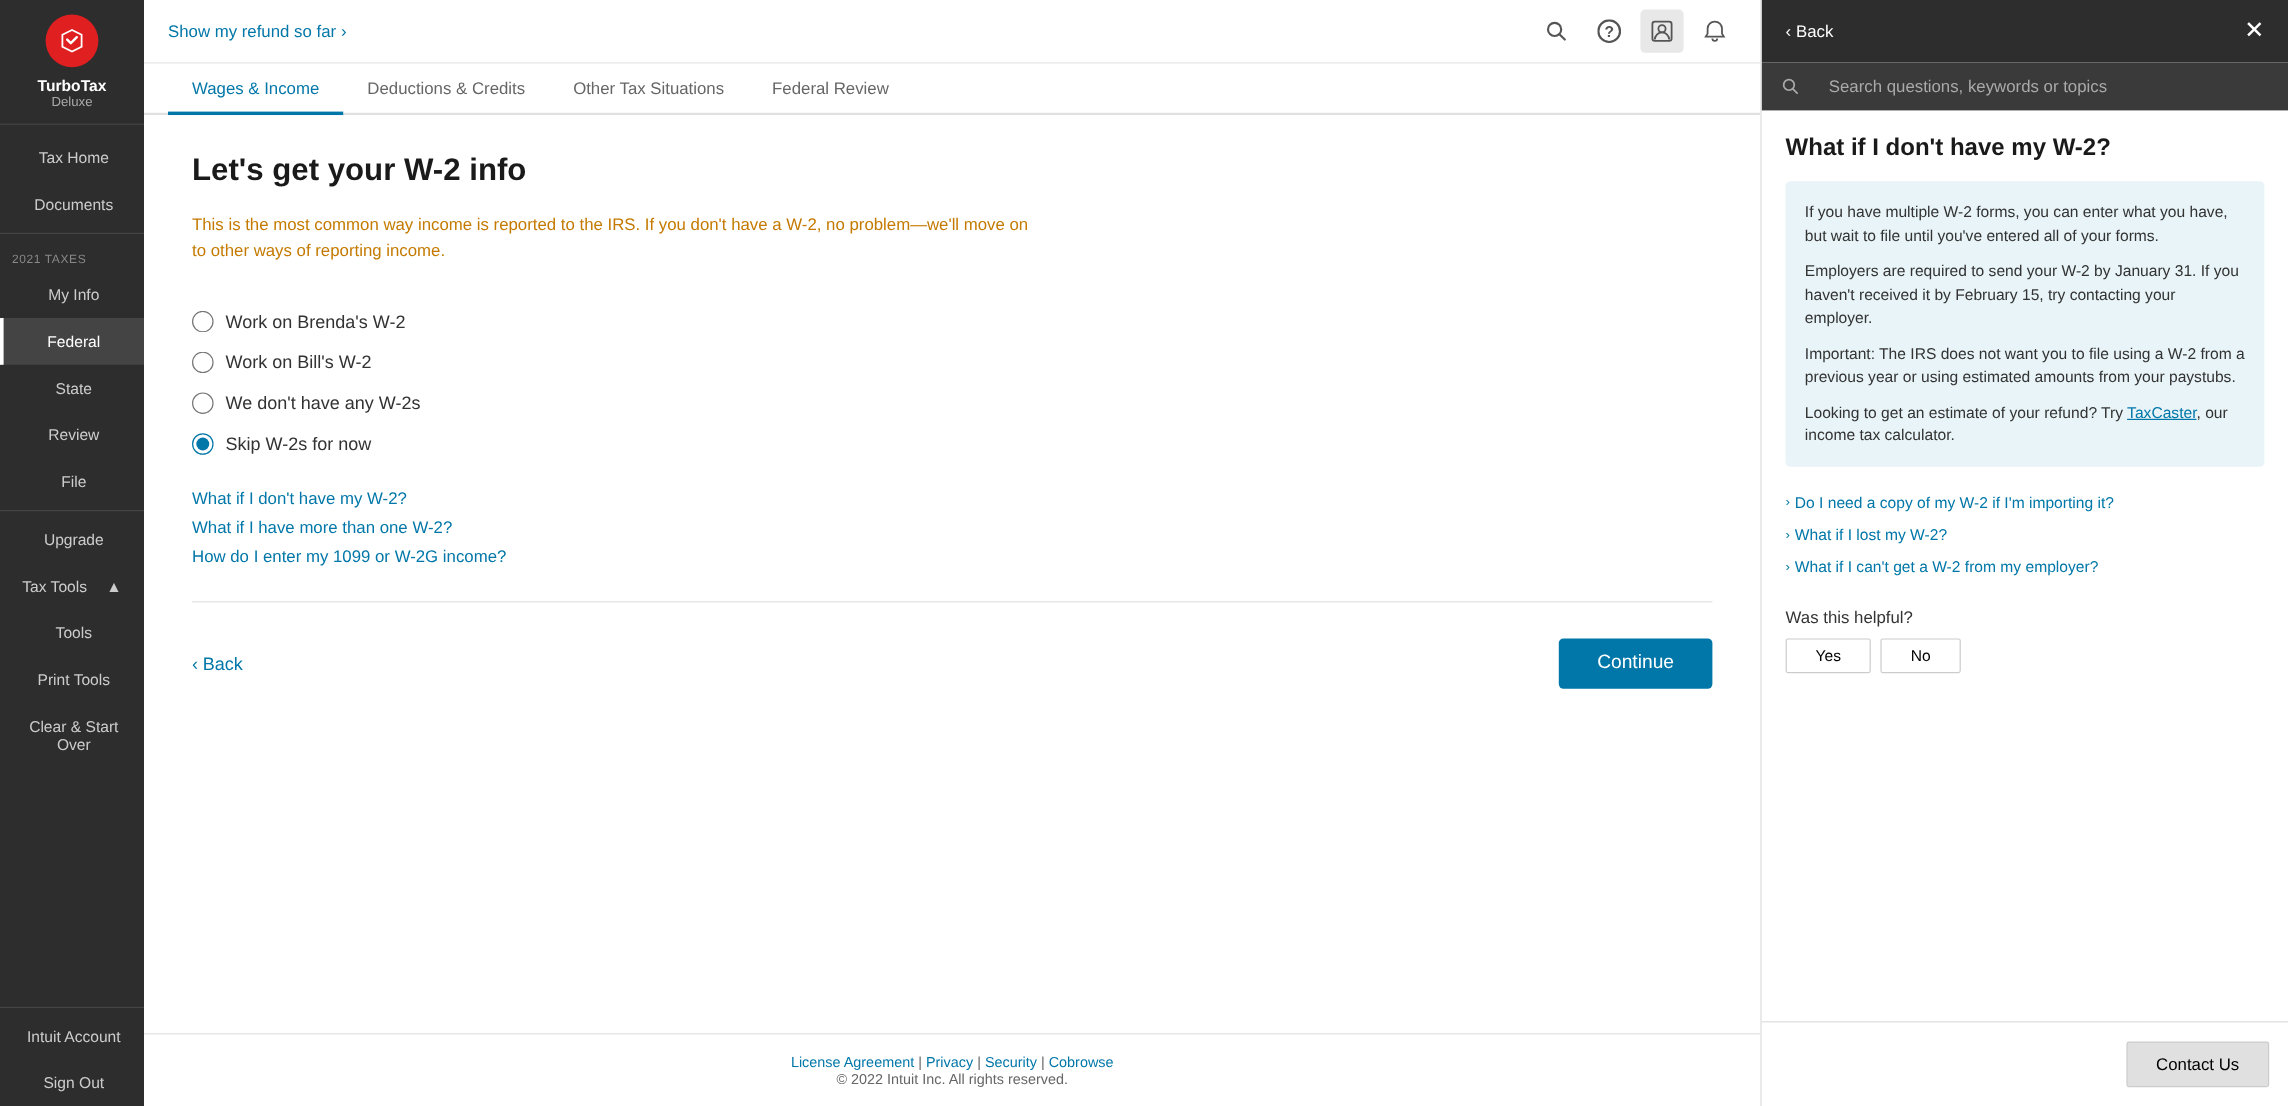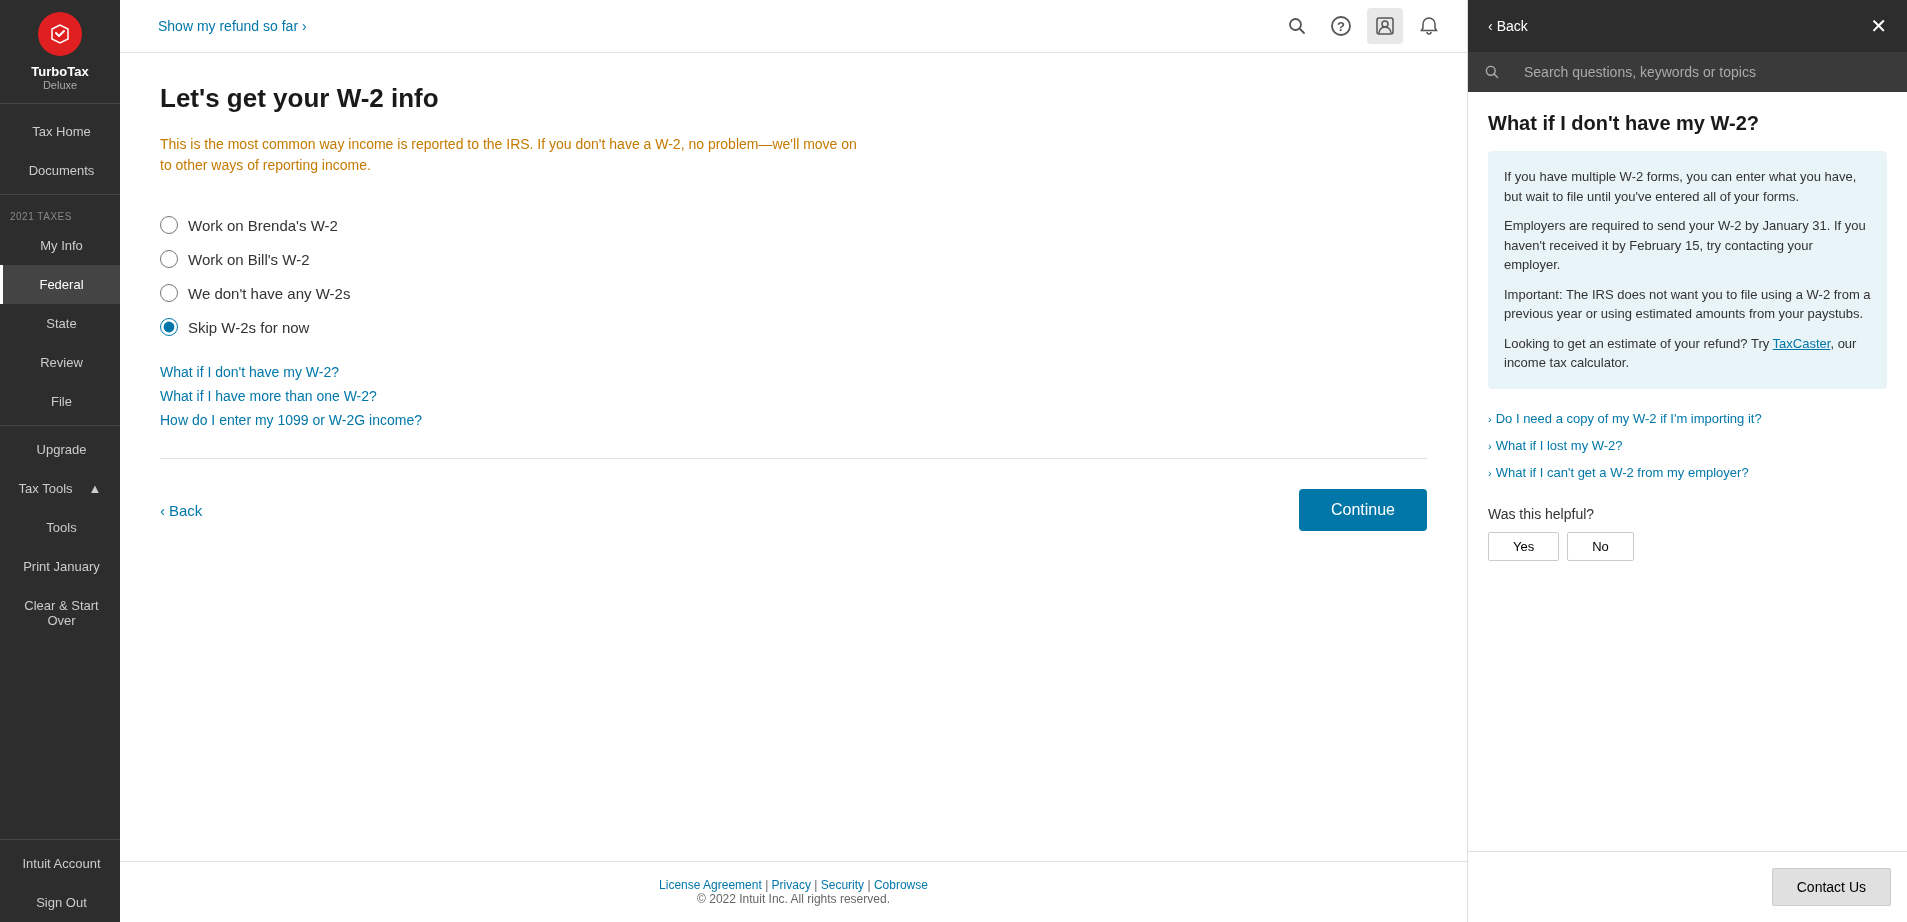--- a/index.html
+++ b/index.html
@@ -86,21 +86,20 @@
       min-height: 50px;
     }
     .show-refund {
       color: #0077a8;
       font-size: 14px;
       text-decoration: none;
       display: flex;
       align-items: center;
       gap: 4px;
       flex: 1;
-      margin-left: 18px;
     }
     .top-icons {
       display: flex;
       align-items: center;
       gap: 8px;
     }
     .top-icon-btn {
       width: 36px;
       height: 36px;
       border: none;
@@ -361,21 +360,21 @@
     <div class="sidebar-item">State</div>
     <div class="sidebar-item">Review</div>
     <div class="sidebar-item">File</div>
     <hr class="sidebar-divider">
     <div class="sidebar-item">Upgrade</div>
     <div class="tax-tools-header">
       <span>Tax Tools</span>
       <span>▲</span>
     </div>
     <div class="sidebar-item">Tools</div>
-    <div class="sidebar-item">Print January</div>
+    <div class="sidebar-item">Print Tools</div>
     <div class="sidebar-item">Clear &amp; Start Over</div>
   </div>
 
   <div class="sidebar-bottom">
     <hr class="sidebar-divider">
     <div class="sidebar-item">Intuit Account</div>
     <div class="sidebar-item">Sign Out</div>
   </div>
 </div>
 
@@ -408,20 +407,26 @@
       </button>
       <button class="top-icon-btn" title="Notifications">
         <svg width="20" height="20" viewBox="0 0 20 20" fill="none">
           <path d="M10 2a6 6 0 00-6 6v4l-1.5 2.5h15L16 12V8a6 6 0 00-6-6z" stroke="#555" stroke-width="1.5"></path>
           <path d="M8 16a2 2 0 004 0" stroke="#555" stroke-width="1.5"></path>
         </svg>
       </button>
     </div>
   </div>
 
+  <div class="nav-tabs">
+    <div class="nav-tab active">Wages &amp; Income</div>
+    <div class="nav-tab">Deductions &amp; Credits</div>
+    <div class="nav-tab">Other Tax Situations</div>
+    <div class="nav-tab">Federal Review</div>
+  </div>
 
   <div class="content-area">
     <h1 class="page-title">Let's get your W-2 info</h1>
     <p class="subtitle">This is the most common way income is reported to the IRS. If you don't have a W-2, no problem—we'll move on to other ways of reporting income.</p>
 
     <div class="radio-group">
       <label class="radio-option">
         <input type="radio" class="radio-input" name="w2-option" style="">
         <span>Work on Brenda's W-2</span>
       </label>

